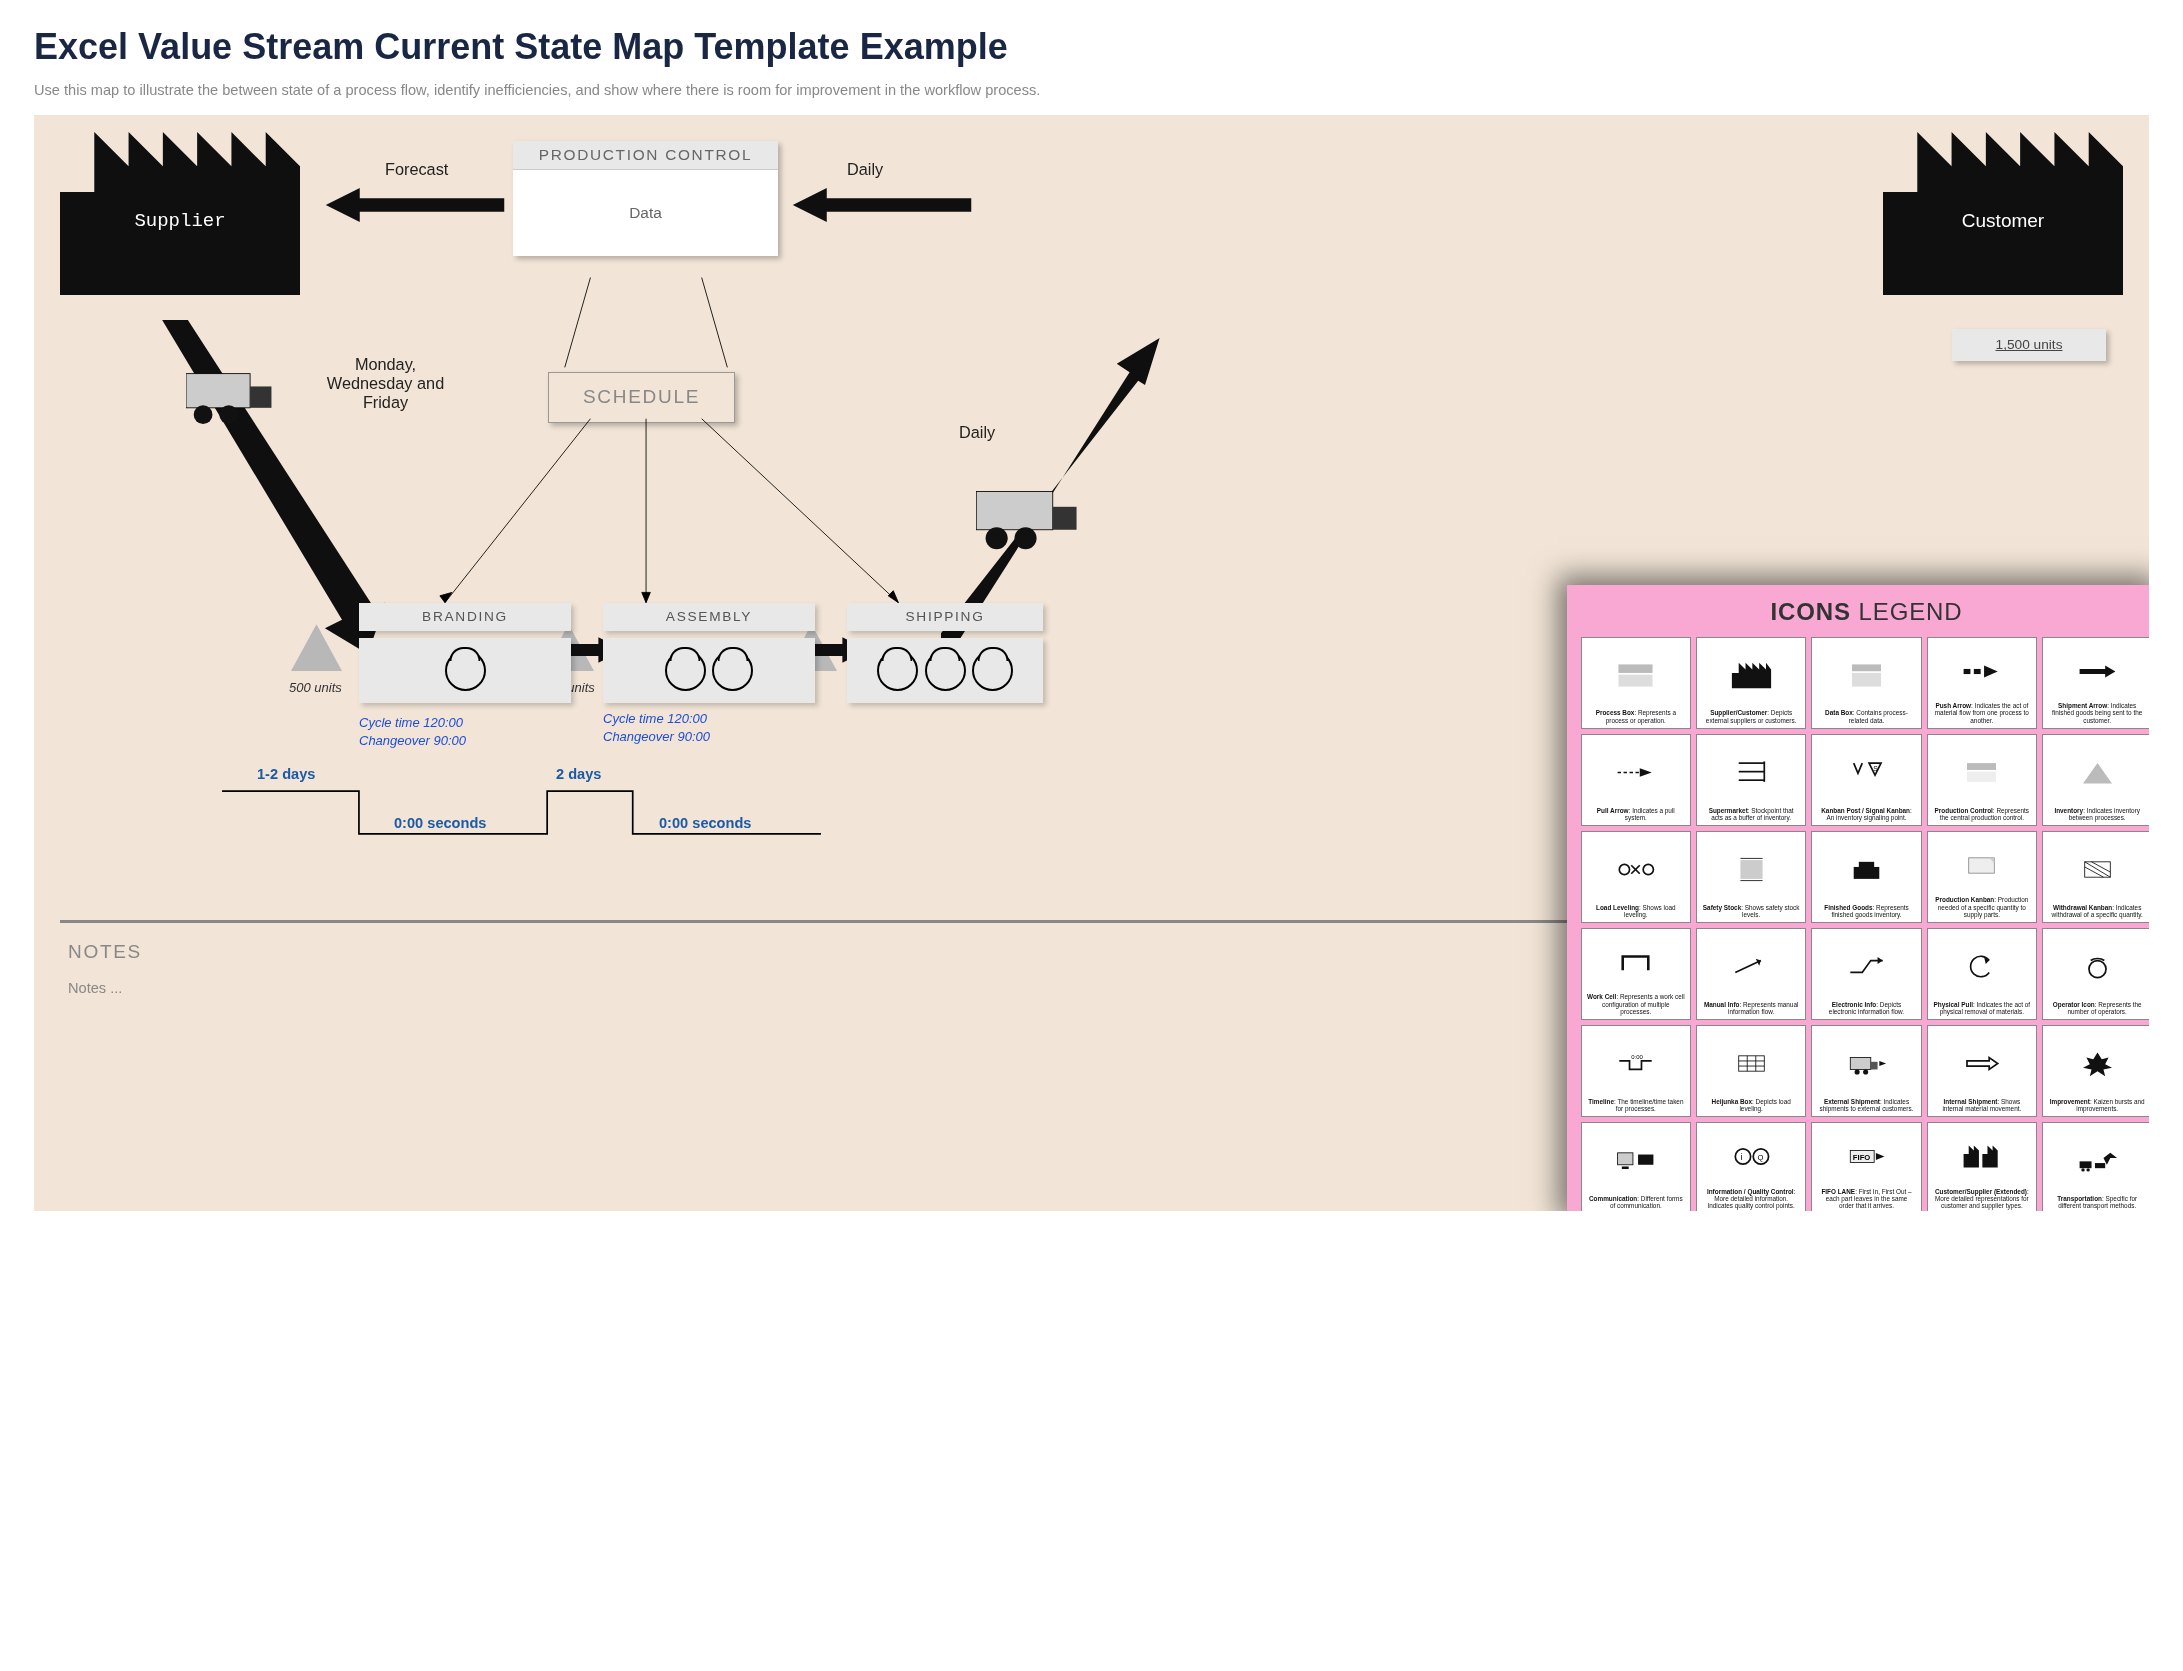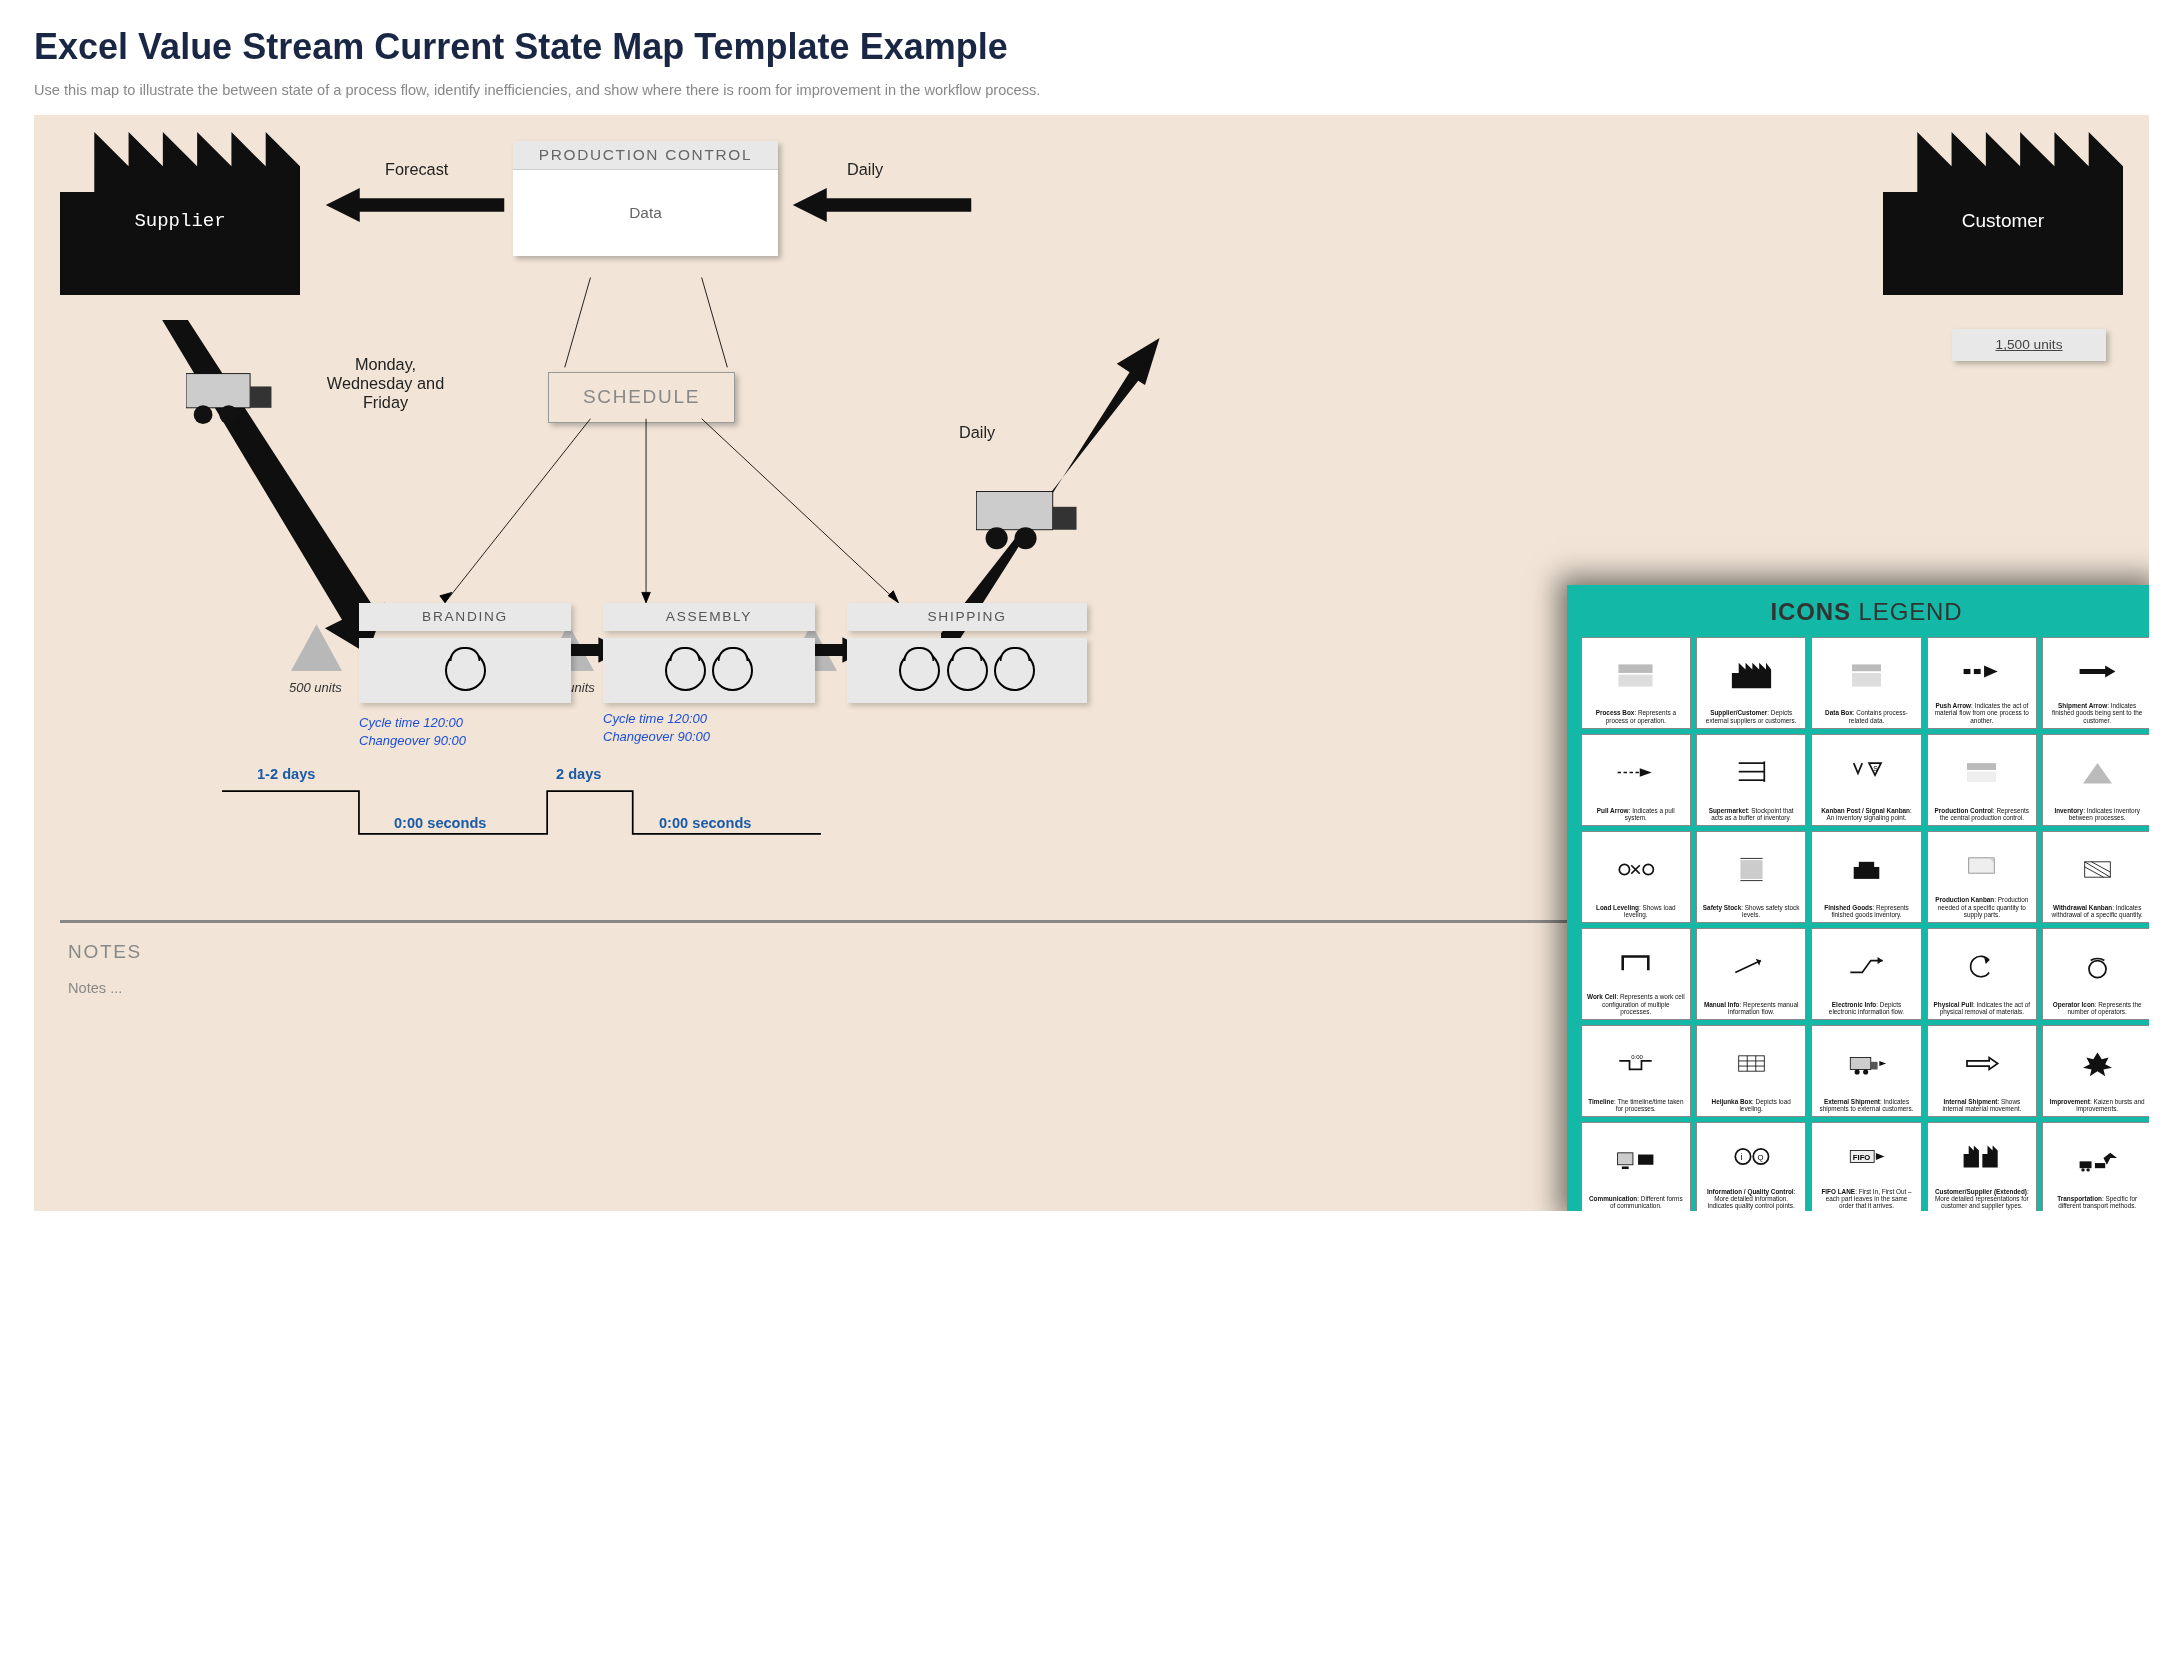--- a/index.html
+++ b/index.html
@@ -107,21 +107,21 @@
     position: absolute;
     font-size: 13px;
     font-style: italic;
     color: #333;
   }
   
   .process {
     position: absolute;
     width: 212px;
   }
-  .process-wide { width: 240px; }
+  .process-wide { width: 196px; }
   .process .p-header {
     background: #e8e8e8;
     padding: 6.8px;
     text-align: center;
     font-size: 13.7px;
     letter-spacing: 1.7px;
     color: #555;
     box-shadow: 2.6px 2.6px 5.1px rgba(0,0,0,.2);
   }
   .process .p-body {
@@ -187,21 +187,21 @@
     position:absolute;
     font-size:14.6px;
     color:#888;
   }
   
   .legend{
     position:absolute;
     right:-17px;
     bottom:-17px;
     width:599px;
-    background:#14b8a6;
+    background:#f9a8d4;
     padding:13.7px;
     box-shadow: -8.6px -8.6px 26px rgba(0,0,0,.5);
   }
   .legend-title{
     text-align:center;
     font-size:24px;
     font-weight:400;
     letter-spacing:0.9px;
     margin-bottom:10.3px;
   }

